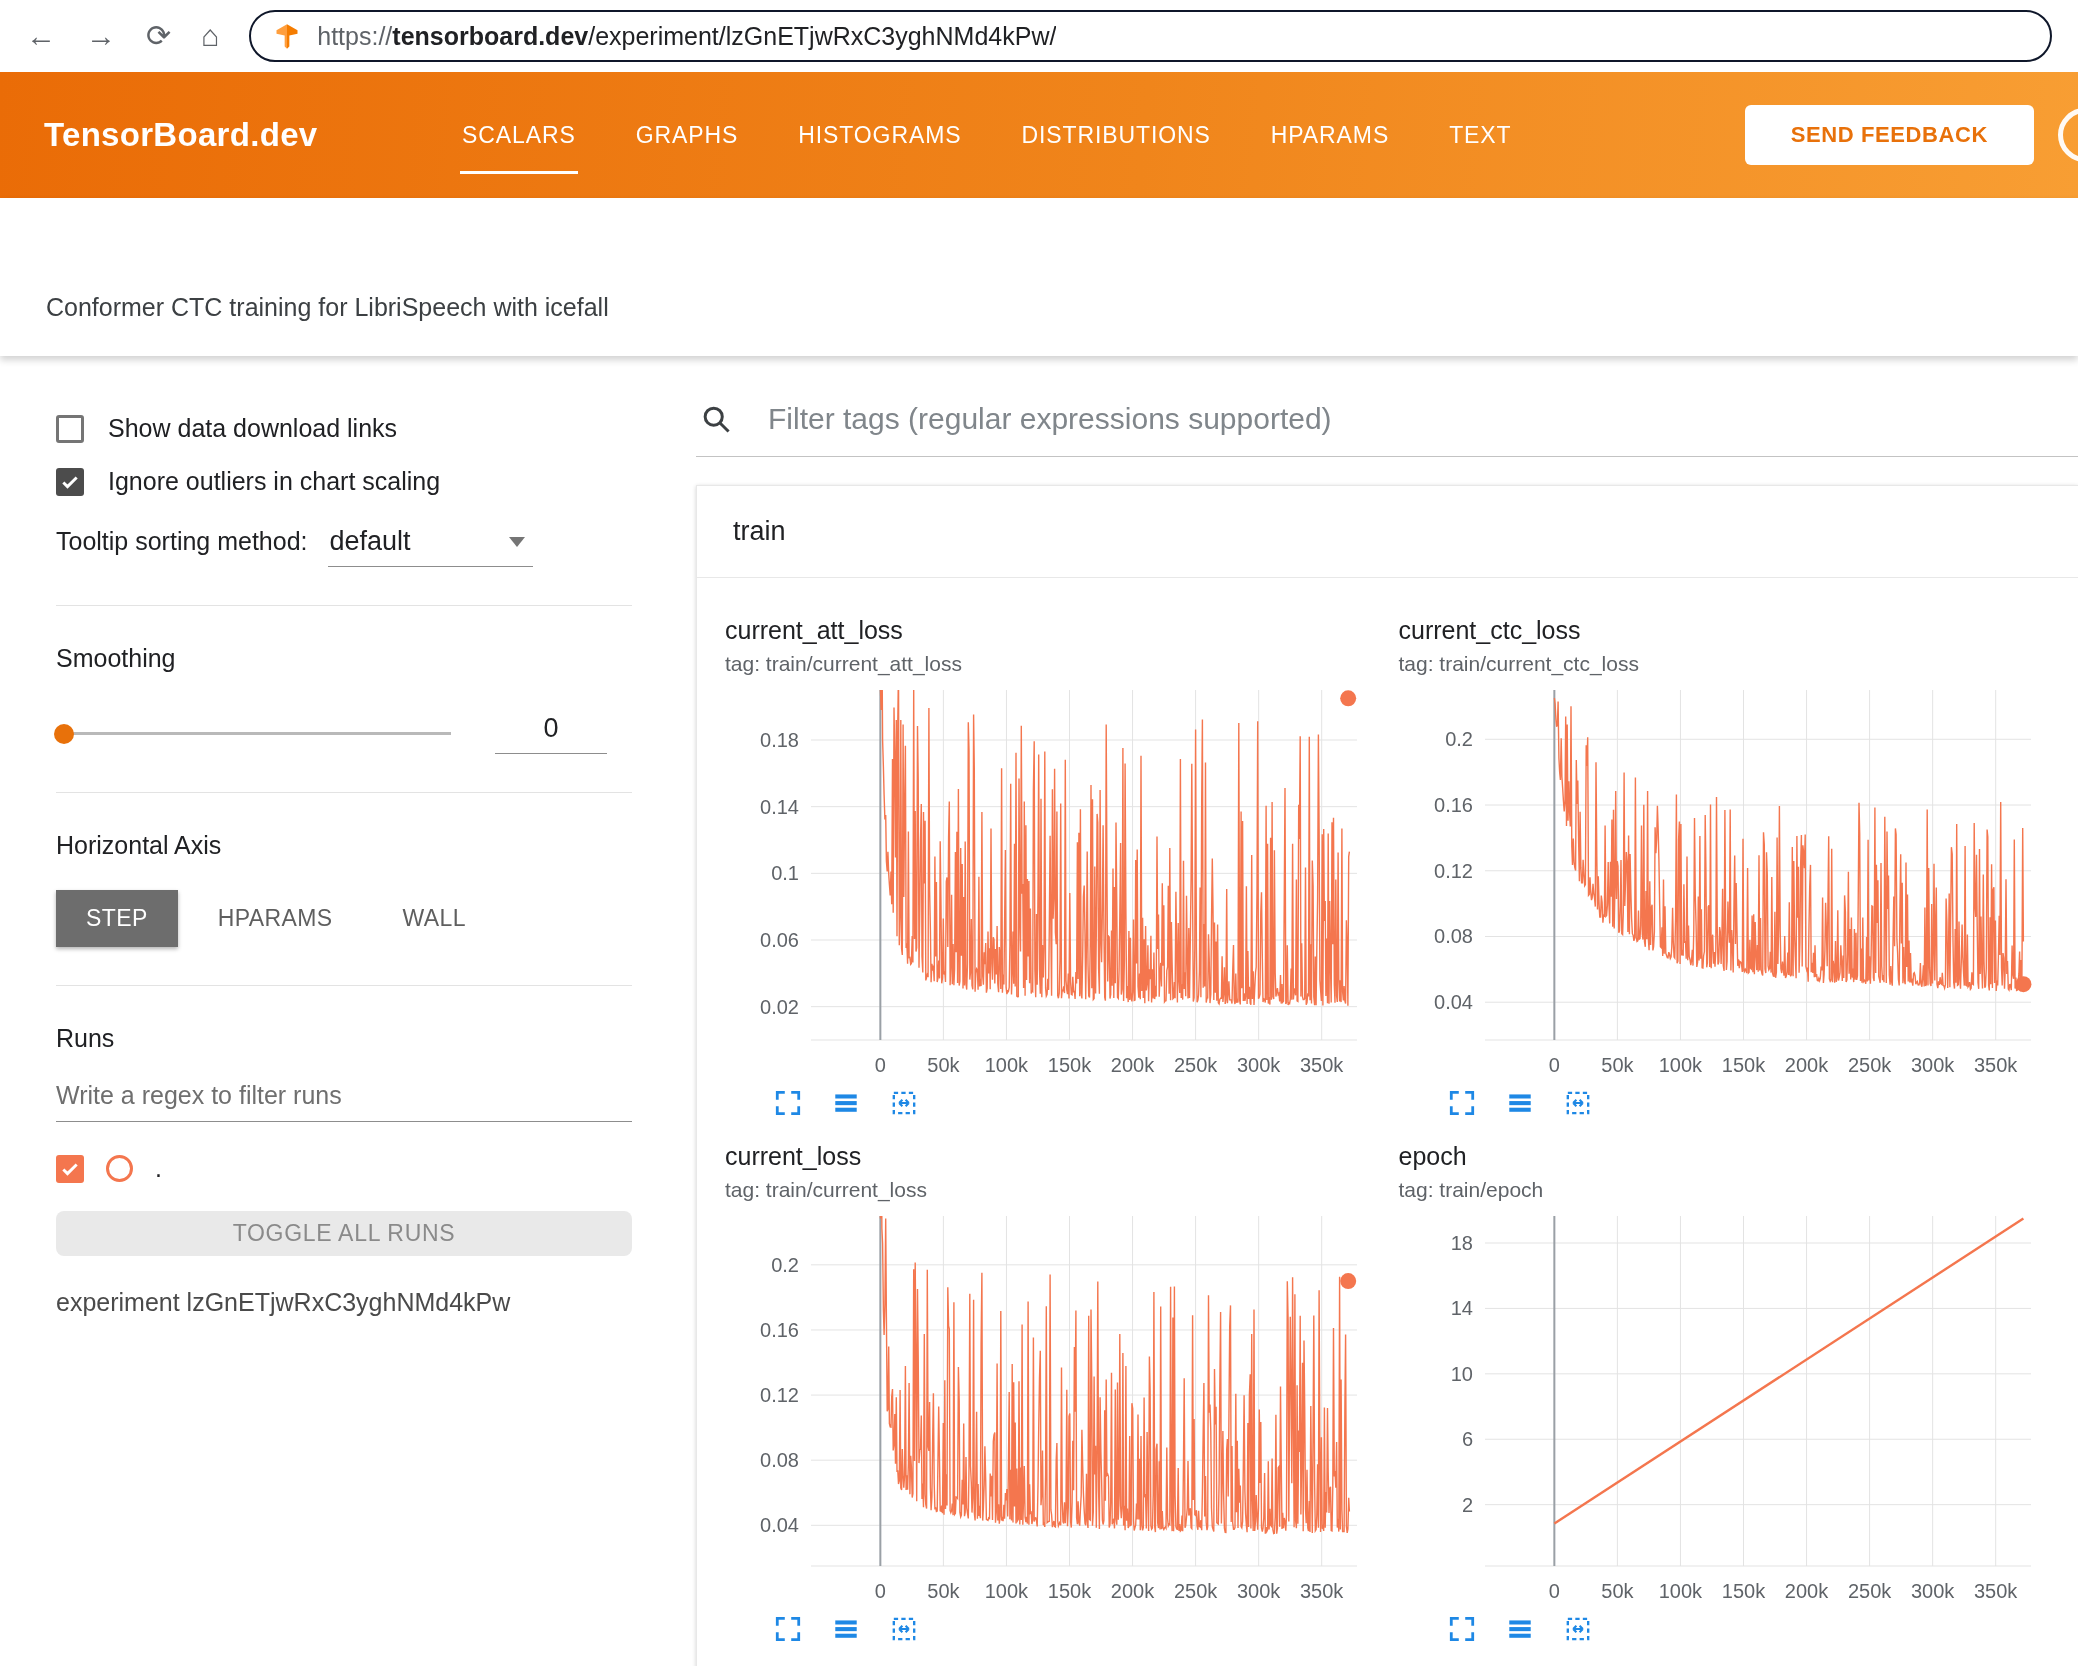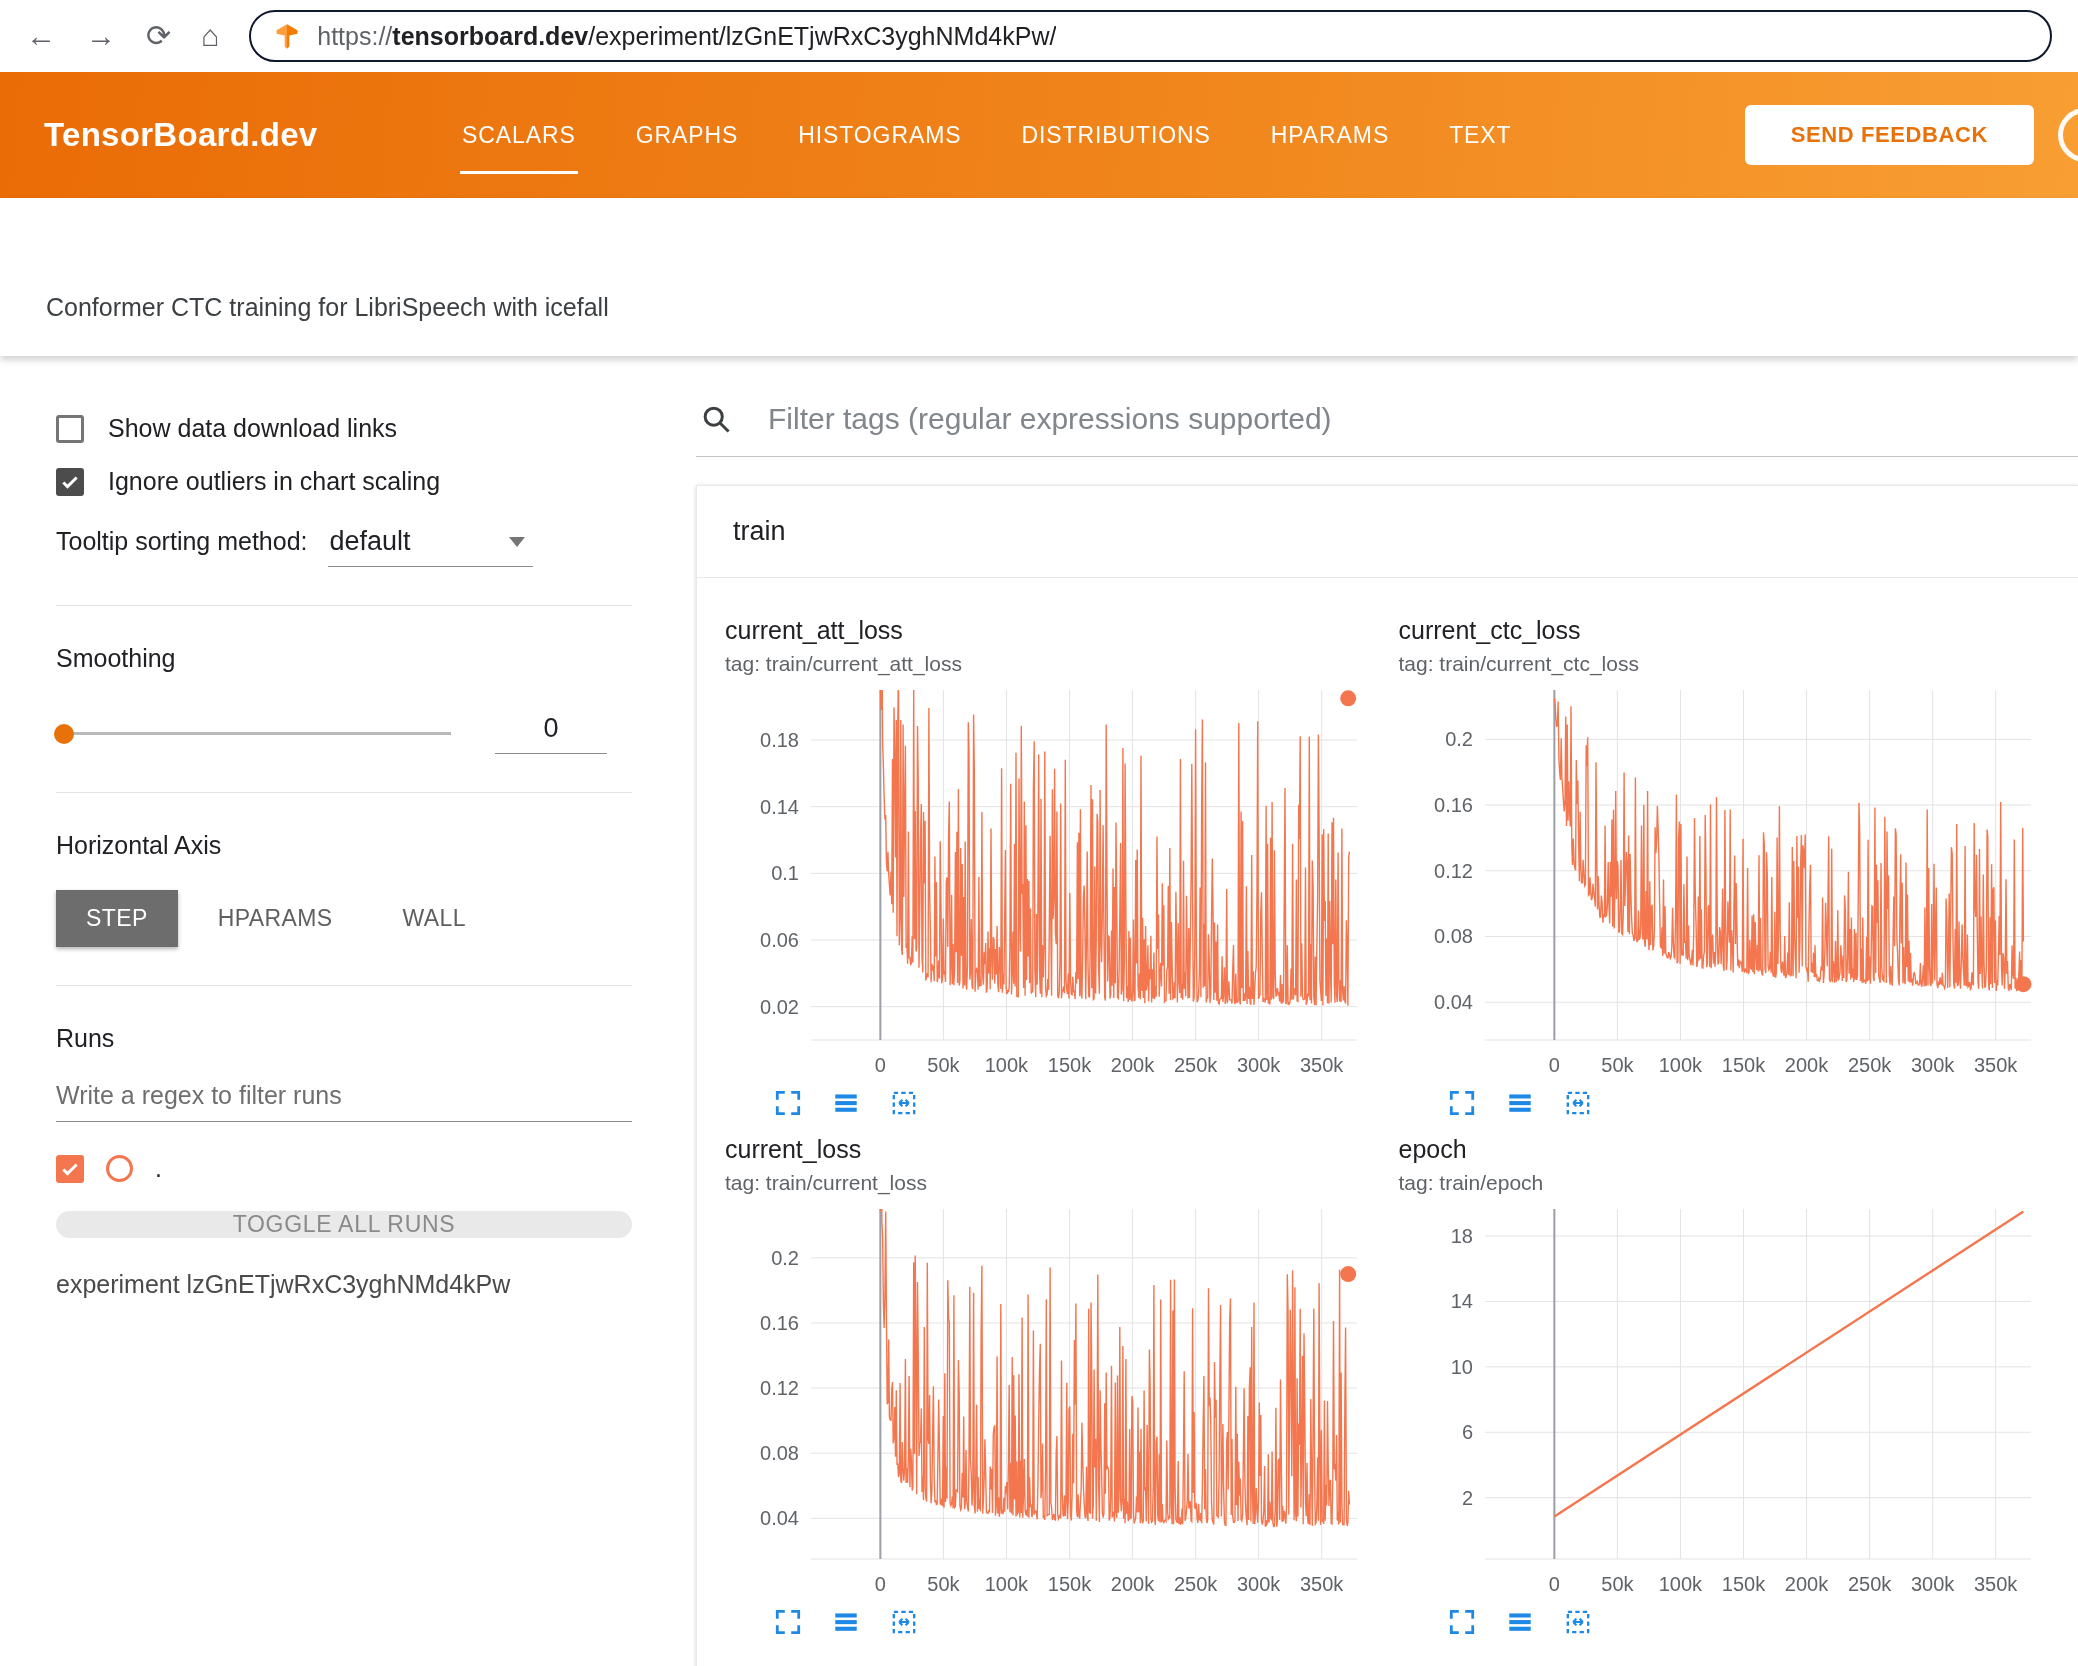--- a/index.html
+++ b/index.html
@@ -57,31 +57,31 @@
   .slider-val{ width:112px; border-bottom:1px solid #8d8d8d; font-size:27px; text-align:center; padding-bottom:9px; }
   .axis-row{ display:flex; gap:10px; margin-top:30px; }
   .axis-btn{ font-size:23px; letter-spacing:.4px; padding:15px 30px; border-radius:0; color:#5f5f5f; }
   .axis-btn.selected{ background:#6d6d6d; color:#fff; box-shadow:0 2px 4px rgba(0,0,0,.3); }
   .runs-filter{ margin-top:28px; width:576px; border-bottom:1px solid #8d8d8d; padding-bottom:11px;
     font-size:25px; color:#6f6f6f; }
   .run-row{ display:flex; align-items:center; gap:22px; margin-top:32px; }
   .run-circle{ width:27px; height:27px; border-radius:50%; border:3px solid var(--series); flex:none; }
   .run-dot-label{ font-size:25px; }
   .toggle-all{ margin-top:28px; width:576px; background:#e9e9e9; color:#8a8a8a; text-align:center;
-    padding:0 0; font-size:23px; letter-spacing:.7px; border-radius:16px; }
+    padding:9px 0; font-size:23px; letter-spacing:.7px; border-radius:8px; }
   .experiment-label{ margin-top:32px; font-size:25px; color:#4a4a4a; }
 
   
   .filter-row{ display:flex; align-items:center; gap:36px; border-bottom:1px solid #c3c3c3;
     padding:0 0 20px 4px; }
   .filter-text{ font-size:30px; color:#80868b; }
   .card{ margin-top:28px; background:#fff; border:1px solid #e8e8e8; border-right:none;
     box-shadow:0 1px 4px rgba(0,0,0,.18); min-height:1250px; }
   .card-header{ font-size:27px; padding:30px 36px; border-bottom:1px solid #e8e8e8; }
-  .charts-grid{ display:grid; grid-template-columns:1fr 1fr; padding:38px 6px 0 28px; row-gap:17px; }
+  .charts-grid{ display:grid; grid-template-columns:1fr 1fr; padding:38px 6px 0 28px; row-gap:24px; }
   .chart-title{ font-size:25px; color:#202124; }
   .chart-tag{ font-size:21px; color:#5f6368; margin-top:7px; }
   svg.chart-svg{ margin-top:4px; display:block; }
   .chart-toolbar{ display:flex; gap:28px; padding-left:48px; margin-top:4px; align-items:center; }
   .tool{ display:inline-flex; }
 </style>
 </head>
 <body>
 
 <div class="browser-bar">

